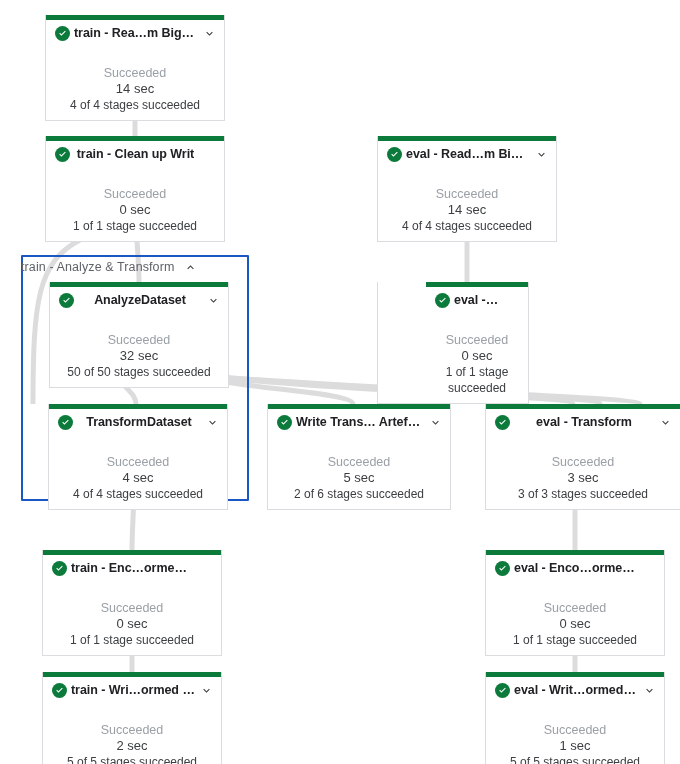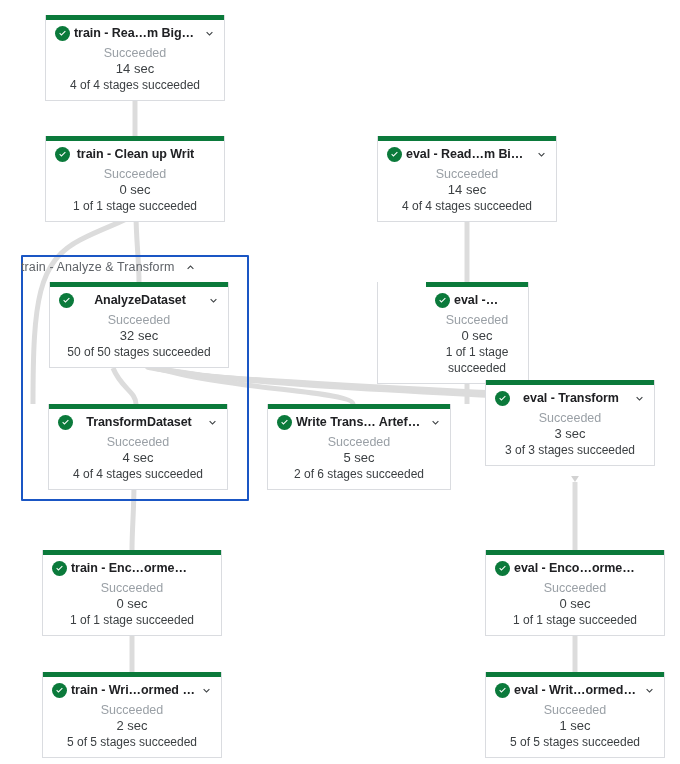--- a/index.html
+++ b/index.html
@@ -109,20 +109,21 @@
     justify-content: center;
     color: #3c4043;
   }
   .node-spacer {
     width: 15px;
     flex: 0 0 15px;
   }
   .node-body {
     text-align: center;
     padding: 0 6px 7px 6px;
+    margin-top: 20px;
   }
   .node-status {
     font-size: 12.5px;
     color: #9aa0a6;
     line-height: 16px;
     margin-top: -1px;
   }
   .node-duration {
     font-size: 13px;
     color: #3c4043;
@@ -325,21 +326,21 @@
               <path d="M7.4 8.6 L12 13.2 L16.6 8.6 L18 10 L12 16 L6 10 Z" fill="#3c4043"></path>
             </svg>
           </span>
         </div>
         <div class="node-body">
           <div class="node-status" style="color: rgb(154, 160, 166);">Succeeded</div>
           <div class="node-duration">5 sec</div>
           <div class="node-stages">2 of 6 stages succeeded</div>
         </div>
       </div>
-      <div class="node" style="left: 485px; top: 380px; width: 170px;">
+      <div class="node" style="left: 485px; top: 404px; width: 196px;">
         <div class="node-topbar" style="background: rgb(11, 122, 59);"></div>
         <div class="node-head">
           <span class="status-icon" style="background: rgb(11, 122, 59);">
             <svg width="11" height="11" viewBox="0 0 24 24">
               <path d="M9.6 16.8 L5 12.2 L6.6 10.6 L9.6 13.6 L17.4 5.8 L19 7.4 Z" fill="#ffffff"></path>
             </svg>
           </span>
           <span class="node-title">eval - Transform</span>
           <span class="node-chevron">
             <svg width="13" height="13" viewBox="0 0 24 24">

